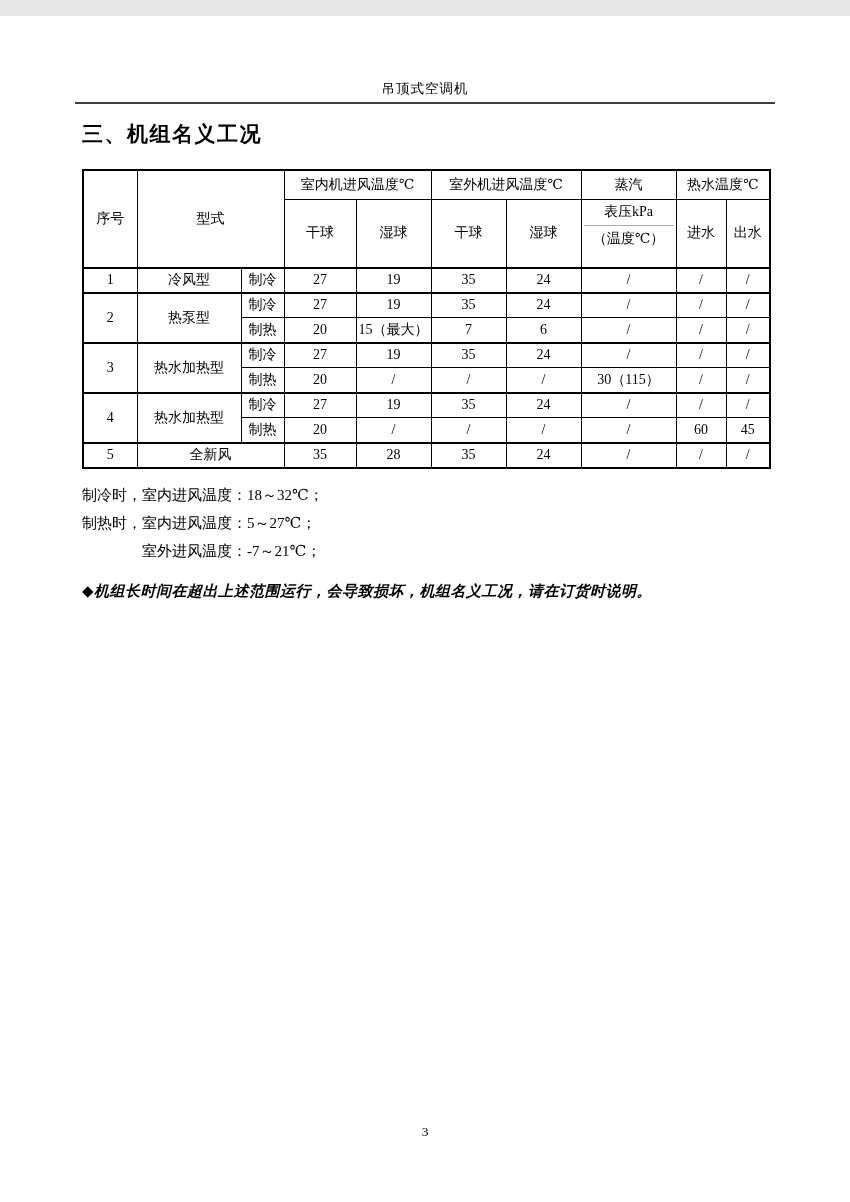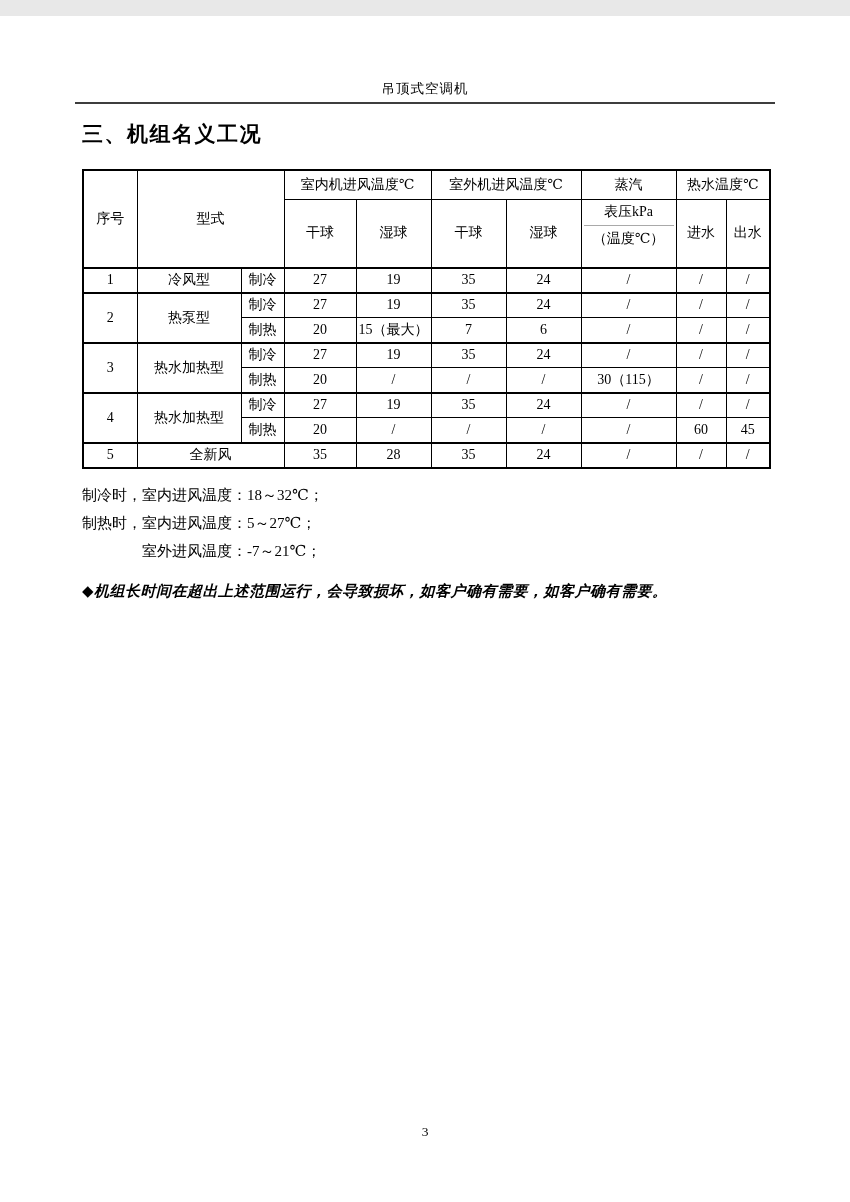--- a/index.html
+++ b/index.html
@@ -225,17 +225,17 @@
     </tbody>
   </table>
 
 
   <div class="range-block">
     <div class="range-line">制冷时，室内进风温度：18～32℃；</div>
     <div class="range-line">制热时，室内进风温度：5～27℃；</div>
     <div class="range-line indent">室外进风温度：-7～21℃；</div>
   </div>
 
-  <div class="note-line">◆机组长时间在超出上述范围运行，会导致损坏，如客户确有需要，如客户确有需要。</div>
+  <div class="note-line">◆机组长时间在超出上述范围运行，会导致损坏，机组名义工况，请在订货时说明。</div>
 
   <div class="page-footer">3</div>
 
 </div>
 
 </body></html>

